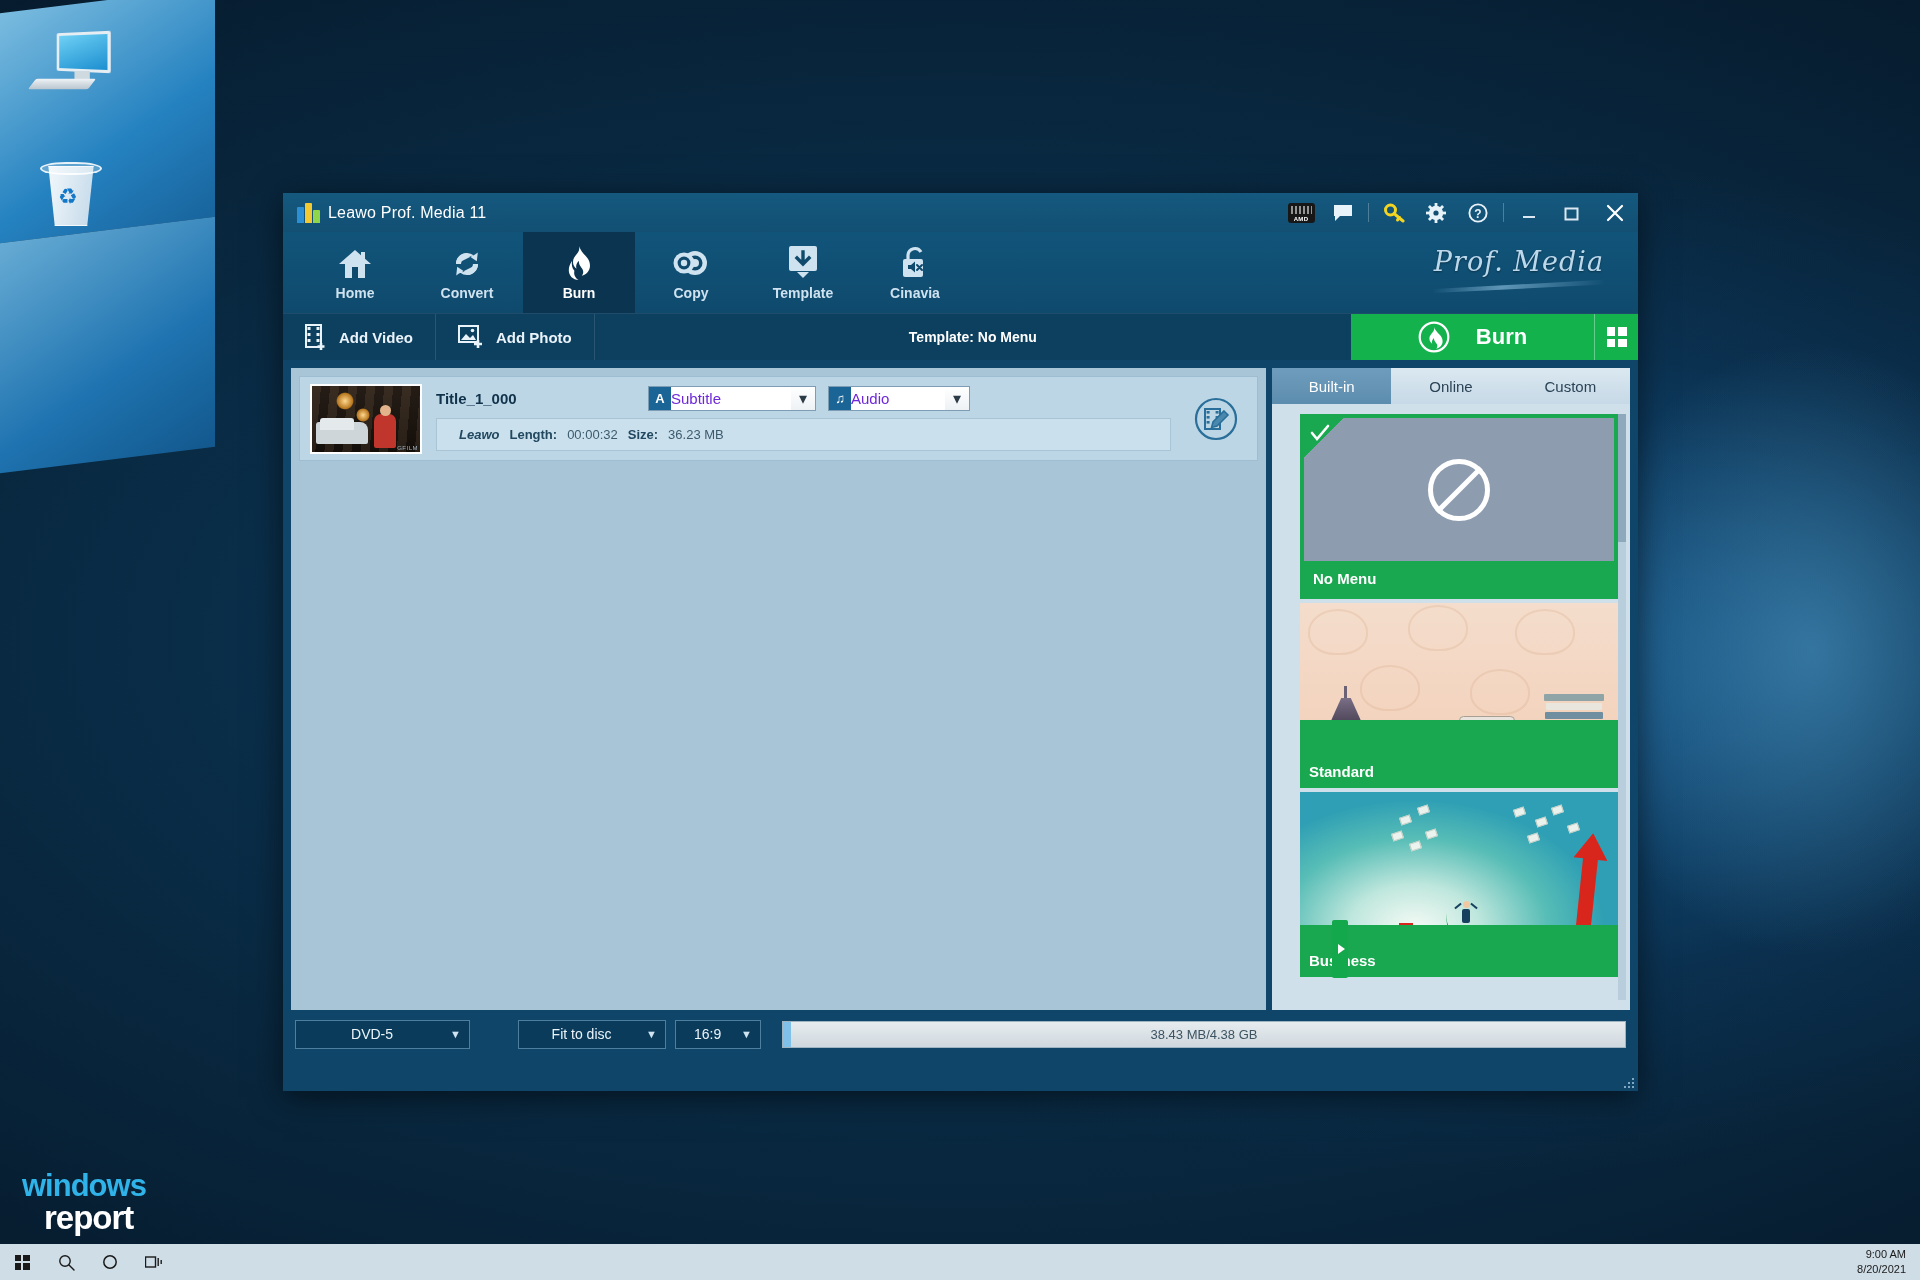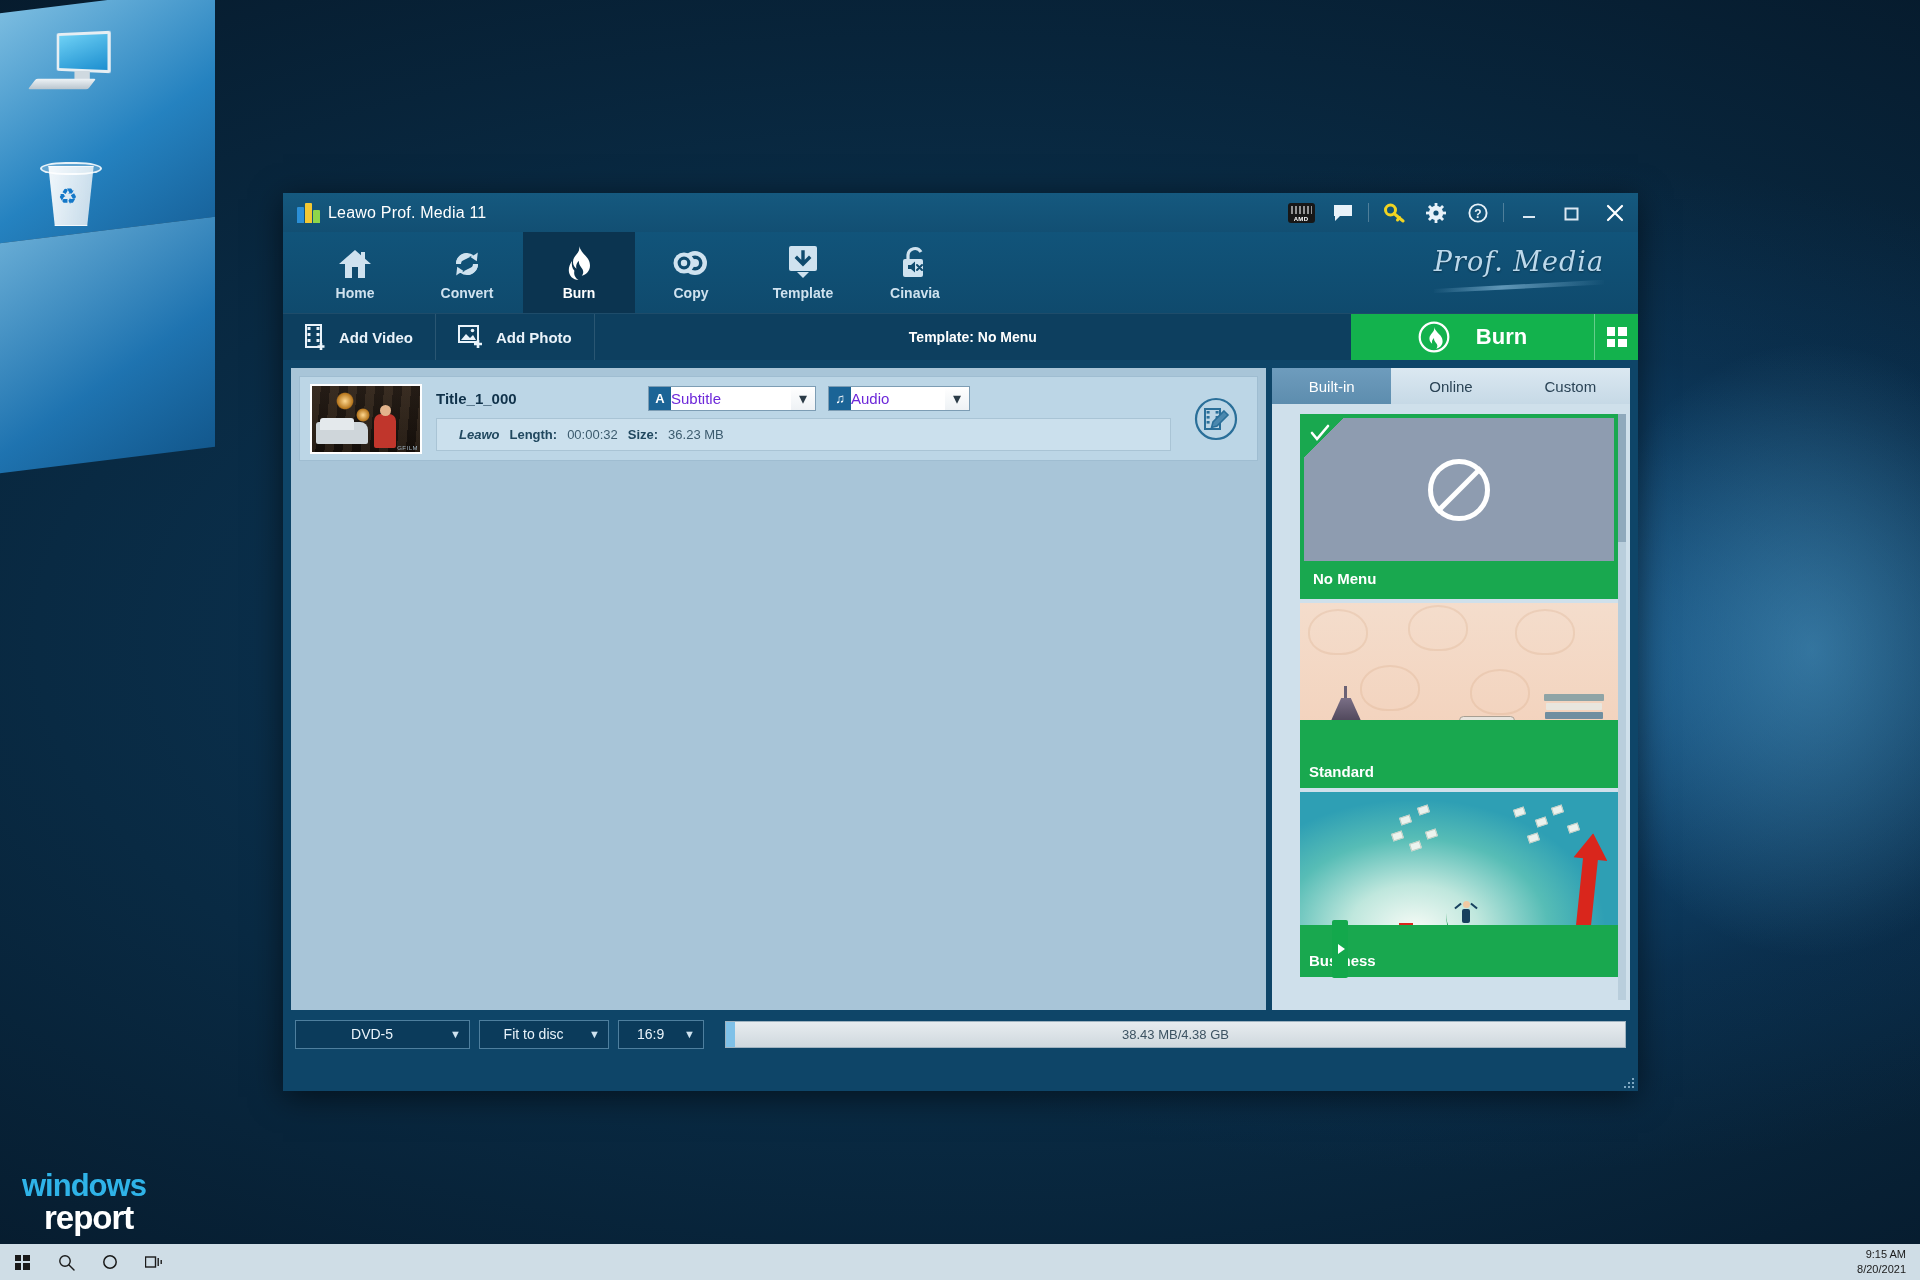--- a/index.html
+++ b/index.html
@@ -207,21 +207,21 @@
   #panel-scroll { position:absolute; right:4px; top:10px; bottom:10px; width:8px; background:#b9cedc; }
   #panel-scroll .thumb { position:absolute; top:0; width:8px; height:128px; background:#8fa9bc; }
 
   
   #bottombar { height:48px; background:#0e4568; display:flex; align-items:center; gap:9px; padding:0 12px;text-align:center; }
   .bsel { height:29px; background:#0b3b5b; border:1px solid #4e7f9e; display:flex; align-items:center;
      color:#eaf4fb; font-size:14px; padding:0 8px; gap:10px; }
   .bsel .bsel-text { flex:1; }
   .bsel .bsel-arrow { color:#cfe3f0; font-size:11px; }
   #sel-dvd { width:175px; }
-  #sel-fit { width:130px; }
+  #sel-fit { width:148px;margin-left:39px; }
   #sel-ratio { width:86px; }
   #capacity { flex:1; height:27px; margin-left:12px; background: linear-gradient(180deg,#e7ecef,#cfd8de);
      border:1px solid #9fb3c0; display:flex; align-items:center; justify-content:center;
      font-size:13px; color:#3d5362; position:relative; }
   #cap-fill { position:absolute; left:0; top:0; bottom:0; width:1%; background:#7fc1e8; }
   #cap-text { position:relative; }
 
   
   #footer { height:33px; background:#0e4568; position:relative; }
   #grip { position:absolute; right:4px; bottom:3px; width:12px; height:12px; }
@@ -654,16 +654,16 @@
     </div>
     <div class="tb-btn">
       <svg width="18" height="14" viewBox="0 0 18 14">
         <rect x="0.5" y="2" width="10" height="10" fill="none" stroke="#1a1a1a" stroke-width="1.4"></rect>
         <rect x="12.5" y="3" width="1.4" height="8" fill="#1a1a1a"></rect>
         <rect x="15.5" y="5" width="1.4" height="4" fill="#1a1a1a"></rect>
       </svg>
     </div>
   </div>
   <div id="clock">
-    <div>9:15 AM</div>
+    <div>9:00 AM</div>
     <div>8/20/2021</div>
   </div>
 </div>
 
 </body></html>

